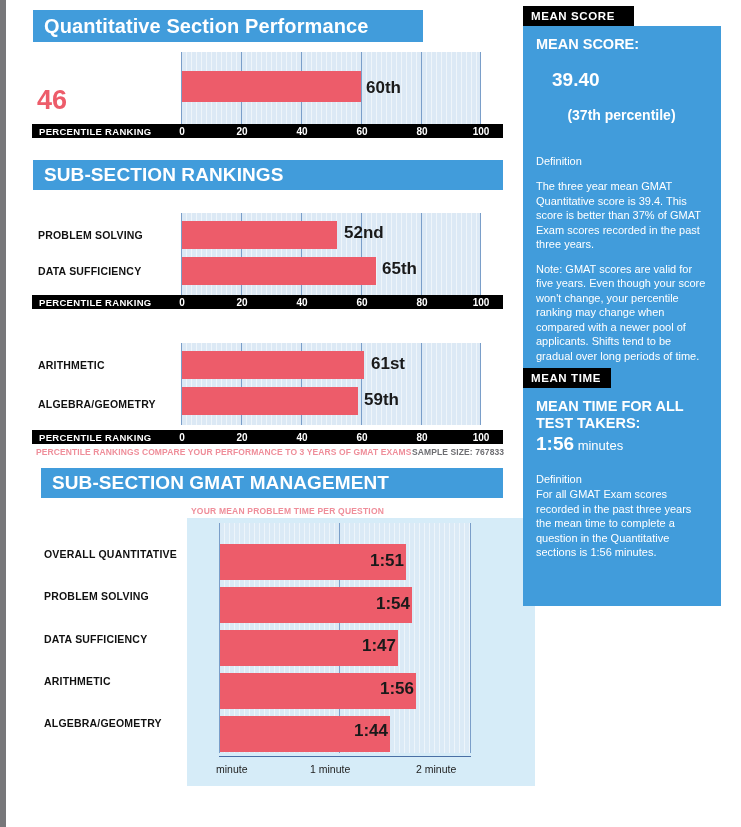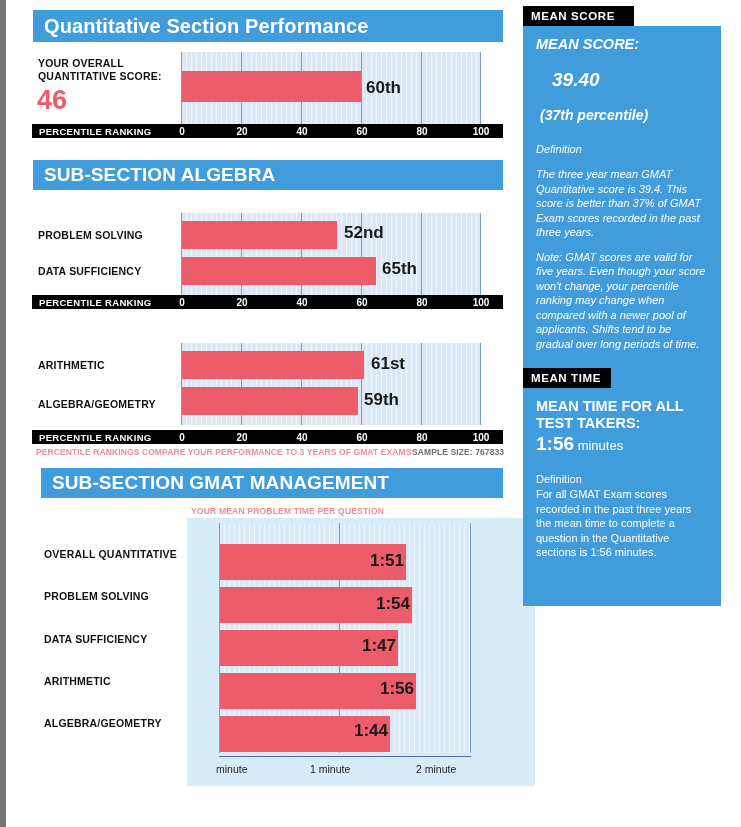--- a/index.html
+++ b/index.html
@@ -186,21 +186,22 @@
   .side-big {
     font-size: 19px;
     font-weight: bold;
     line-height: 22px;
     margin: 16px;
   }
   .side-sub {
     font-size: 14px;
     font-weight: bold;
     line-height: 17px;
-    margin: 4px;
+    margin: 16px;
+    text-align: center;
   }
   .side-bigrow {
     font-size: 19px;
     font-weight: bold;
     line-height: 24px;
     margin: 0;
   }
   .side-bigrow .unit {
     font-size: 13px;
     font-weight: normal;
@@ -216,26 +217,22 @@
     margin: 0;
   }
   .gap-sm { height: 10px; }
   .gap-md { height: 14px; }
 </style>
 </head>
 <body>
 
 <div id="page">
 
-  <div class="sec-header big" style="left:27px; top:10px; width:470px; height:32px;">Quantitative Section Performance</div>
-
-  <div class="score-caption" style="left:32px; top:57px;">
-    <span>YOUR OVERALL</span><br>
-    <span>QUANTITATIVE SCORE:</span>
-  </div>
+  <div class="sec-header big" style="left:27px; top:10px; width:390px; height:32px;">Quantitative Section Performance</div>
+
   <div class="score-value" style="left:31px; top:85px;">46</div>
 
   <div class="plot" style="left:175px; top:52px; width:300px; height:72px;">
     <div class="gridline" style="left:0px;"></div>
     <div class="gridline" style="left:60px;"></div>
     <div class="gridline" style="left:120px;"></div>
     <div class="gridline" style="left:180px;"></div>
     <div class="gridline" style="left:240px;"></div>
     <div class="gridline" style="left:299px;"></div>
     <div class="bar" style="left:1px; top:19px; width:179px; height:31px;"></div>
@@ -245,21 +242,21 @@
   <div class="axis-strip" style="left:26px; top:124px; width:471px; height:14px;">
     <span class="axis-title">PERCENTILE RANKING</span>
     <span class="axis-tick" style="left:150px;">0</span>
     <span class="axis-tick" style="left:210px;">20</span>
     <span class="axis-tick" style="left:270px;">40</span>
     <span class="axis-tick" style="left:330px;">60</span>
     <span class="axis-tick" style="left:390px;">80</span>
     <span class="axis-tick" style="left:449px;">100</span>
   </div>
 
-  <div class="sec-header mid" style="left:27px; top:160px; width:470px; height:30px;">SUB-SECTION ALGEBRA</div>
+  <div class="sec-header mid" style="left:27px; top:160px; width:470px; height:30px;">SUB-SECTION RANKINGS</div>
 
   <div class="plot" style="left:175px; top:213px; width:300px; height:82px;">
     <div class="gridline" style="left:0px;"></div>
     <div class="gridline" style="left:60px;"></div>
     <div class="gridline" style="left:120px;"></div>
     <div class="gridline" style="left:180px;"></div>
     <div class="gridline" style="left:240px;"></div>
     <div class="gridline" style="left:299px;"></div>
     <div class="bar" style="left:1px; top:8px;  width:155px; height:28px;"></div>
     <div class="bar" style="left:1px; top:44px; width:194px; height:28px;"></div>
@@ -334,21 +331,21 @@
   <div class="row-label" style="left:38px; top:675px;">ARITHMETIC</div>
   <div class="row-label" style="left:38px; top:717px;">ALGEBRA/GEOMETRY</div>
 
   <div class="bar-label" style="left:364px; top:551px;">1:51</div>
   <div class="bar-label" style="left:370px; top:594px;">1:54</div>
   <div class="bar-label" style="left:356px; top:636px;">1:47</div>
   <div class="bar-label" style="left:374px; top:679px;">1:56</div>
   <div class="bar-label" style="left:348px; top:721px;">1:44</div>
 
   <div class="side-tab" style="left:517px; top:6px; width:111px; height:20px;">MEAN SCORE</div>
-  <div class="side-panel" style="left:517px; top:26px; width:198px; height:396px;font-style:italic;">
+  <div class="side-panel" style="left:517px; top:26px; width:198px; height:396px;">
     <p class="side-title">MEAN SCORE:</p>
     <p class="side-big">39.40</p>
     <p class="side-sub">(37th percentile)</p>
     <div class="gap-md"></div>
     <p class="side-deflabel">Definition</p>
     <div class="gap-sm"></div>
     <p class="side-body">The three year mean GMAT Quantitative score is 39.4. This score is better than 37% of GMAT Exam scores recorded in the past three years.</p>
     <div class="gap-sm"></div>
     <p class="side-body">Note:  GMAT scores are valid for five years. Even though your score won't change, your percentile ranking may change when compared with a newer pool of applicants.  Shifts tend to be gradual over long periods of time.</p>
   </div>

